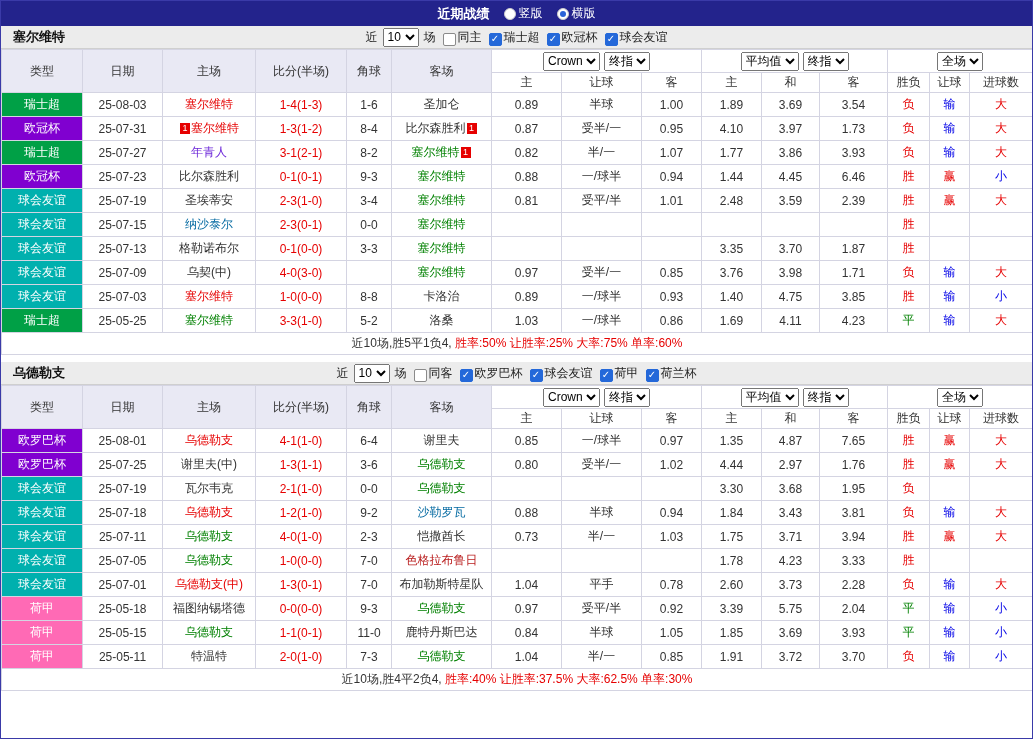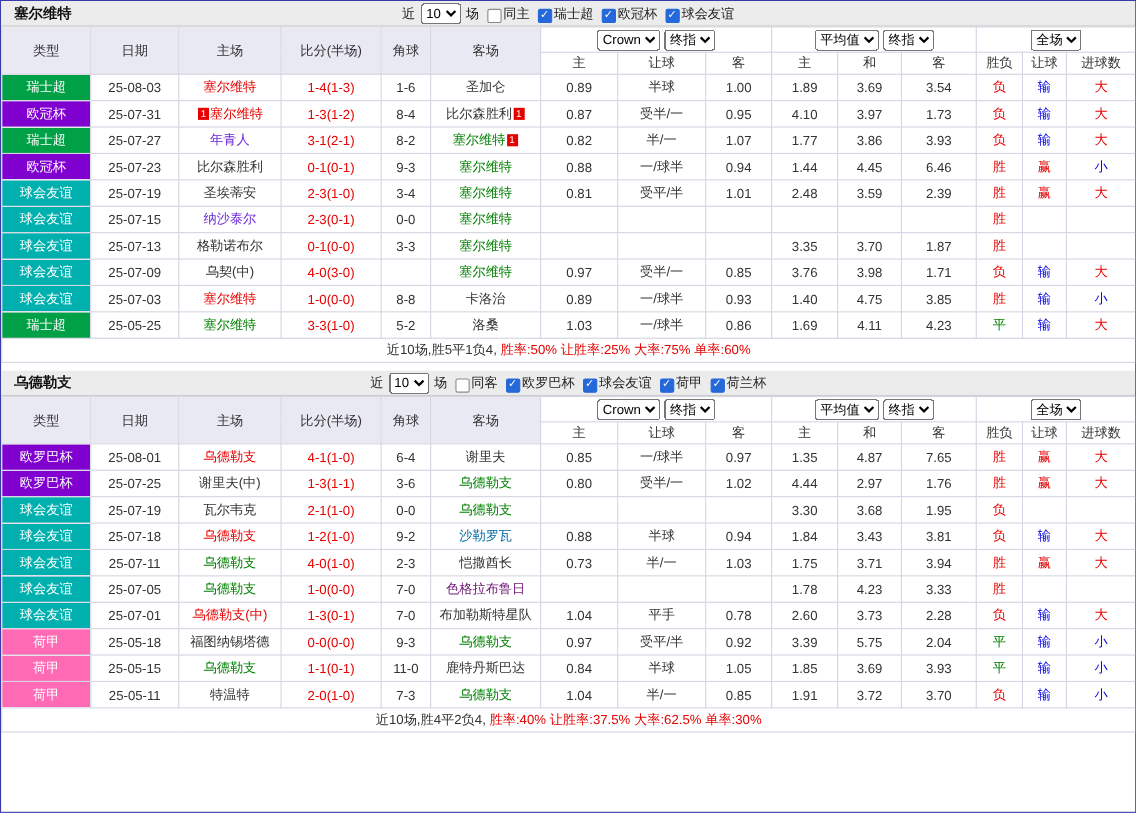--- a/index.html
+++ b/index.html
@@ -35,20 +35,31 @@
   td.score { color:#e60000; }
   .rc-badge { display:inline-block; background:#e60000; color:#fff; font-size:9px; line-height:11px; width:10px; height:11px; margin:0 1px; vertical-align:1px; }
   tr.sum td { height:22px; }
   .sum-red { color:#e60000; }
   .section + .section { margin-top:7px; }
 </style>
 </head>
 <body>
 
 <div class="page">
+  <div class="topbar">
+    <span class="tb-title">近期战绩</span>
+    <label class="radio">
+      <span class="rdot"></span>
+      <span>竖版</span>
+    </label>
+    <label class="radio">
+      <span class="rdot sel"></span>
+      <span>横版</span>
+    </label>
+  </div>
   <div id="sections">
       <div class="section">
     <div class="sec-hdr">
       <span class="team">塞尔维特</span>
       <span class="filter">
         <span>近</span>
         <select class="ssel"><option>10</option></select>
         <span>场</span>
         <label class="fitem">
               <span class="cb"></span>
@@ -192,21 +203,21 @@
               <td>2.48</td>
               <td>3.59</td>
               <td>2.39</td>
               <td style="color:#e60000">胜</td>
               <td style="color:#e60000">赢</td>
               <td style="color:#e60000">大</td>
             </tr>
             <tr>
               <td class="league" style="background:#00b0ae">球会友谊</td>
               <td>25-07-15</td>
-              <td><span style="color:#6d28d9">纳沙泰尔</span></td>
+              <td><span style="color:#0369a1">纳沙泰尔</span></td>
               <td class="score">2-3(0-1)</td>
               <td>0-0</td>
               <td><span style="color:#008000">塞尔维特</span></td>
               <td></td>
               <td></td>
               <td></td>
               <td></td>
               <td></td>
               <td></td>
               <td style="color:#e60000">胜</td>
@@ -446,21 +457,21 @@
               <td style="color:#e60000">胜</td>
               <td style="color:#e60000">赢</td>
               <td style="color:#e60000">大</td>
             </tr>
             <tr>
               <td class="league" style="background:#00b0ae">球会友谊</td>
               <td>25-07-05</td>
               <td><span style="color:#008000">乌德勒支</span></td>
               <td class="score">1-0(0-0)</td>
               <td>7-0</td>
-              <td><span style="color:#701a75">色格拉布鲁日</span></td>
+              <td><span style="color:#b91c1c">色格拉布鲁日</span></td>
               <td></td>
               <td></td>
               <td></td>
               <td>1.78</td>
               <td>4.23</td>
               <td>3.33</td>
               <td style="color:#e60000">胜</td>
               <td style="color:#333333"></td>
               <td style="color:#333333"></td>
             </tr>

